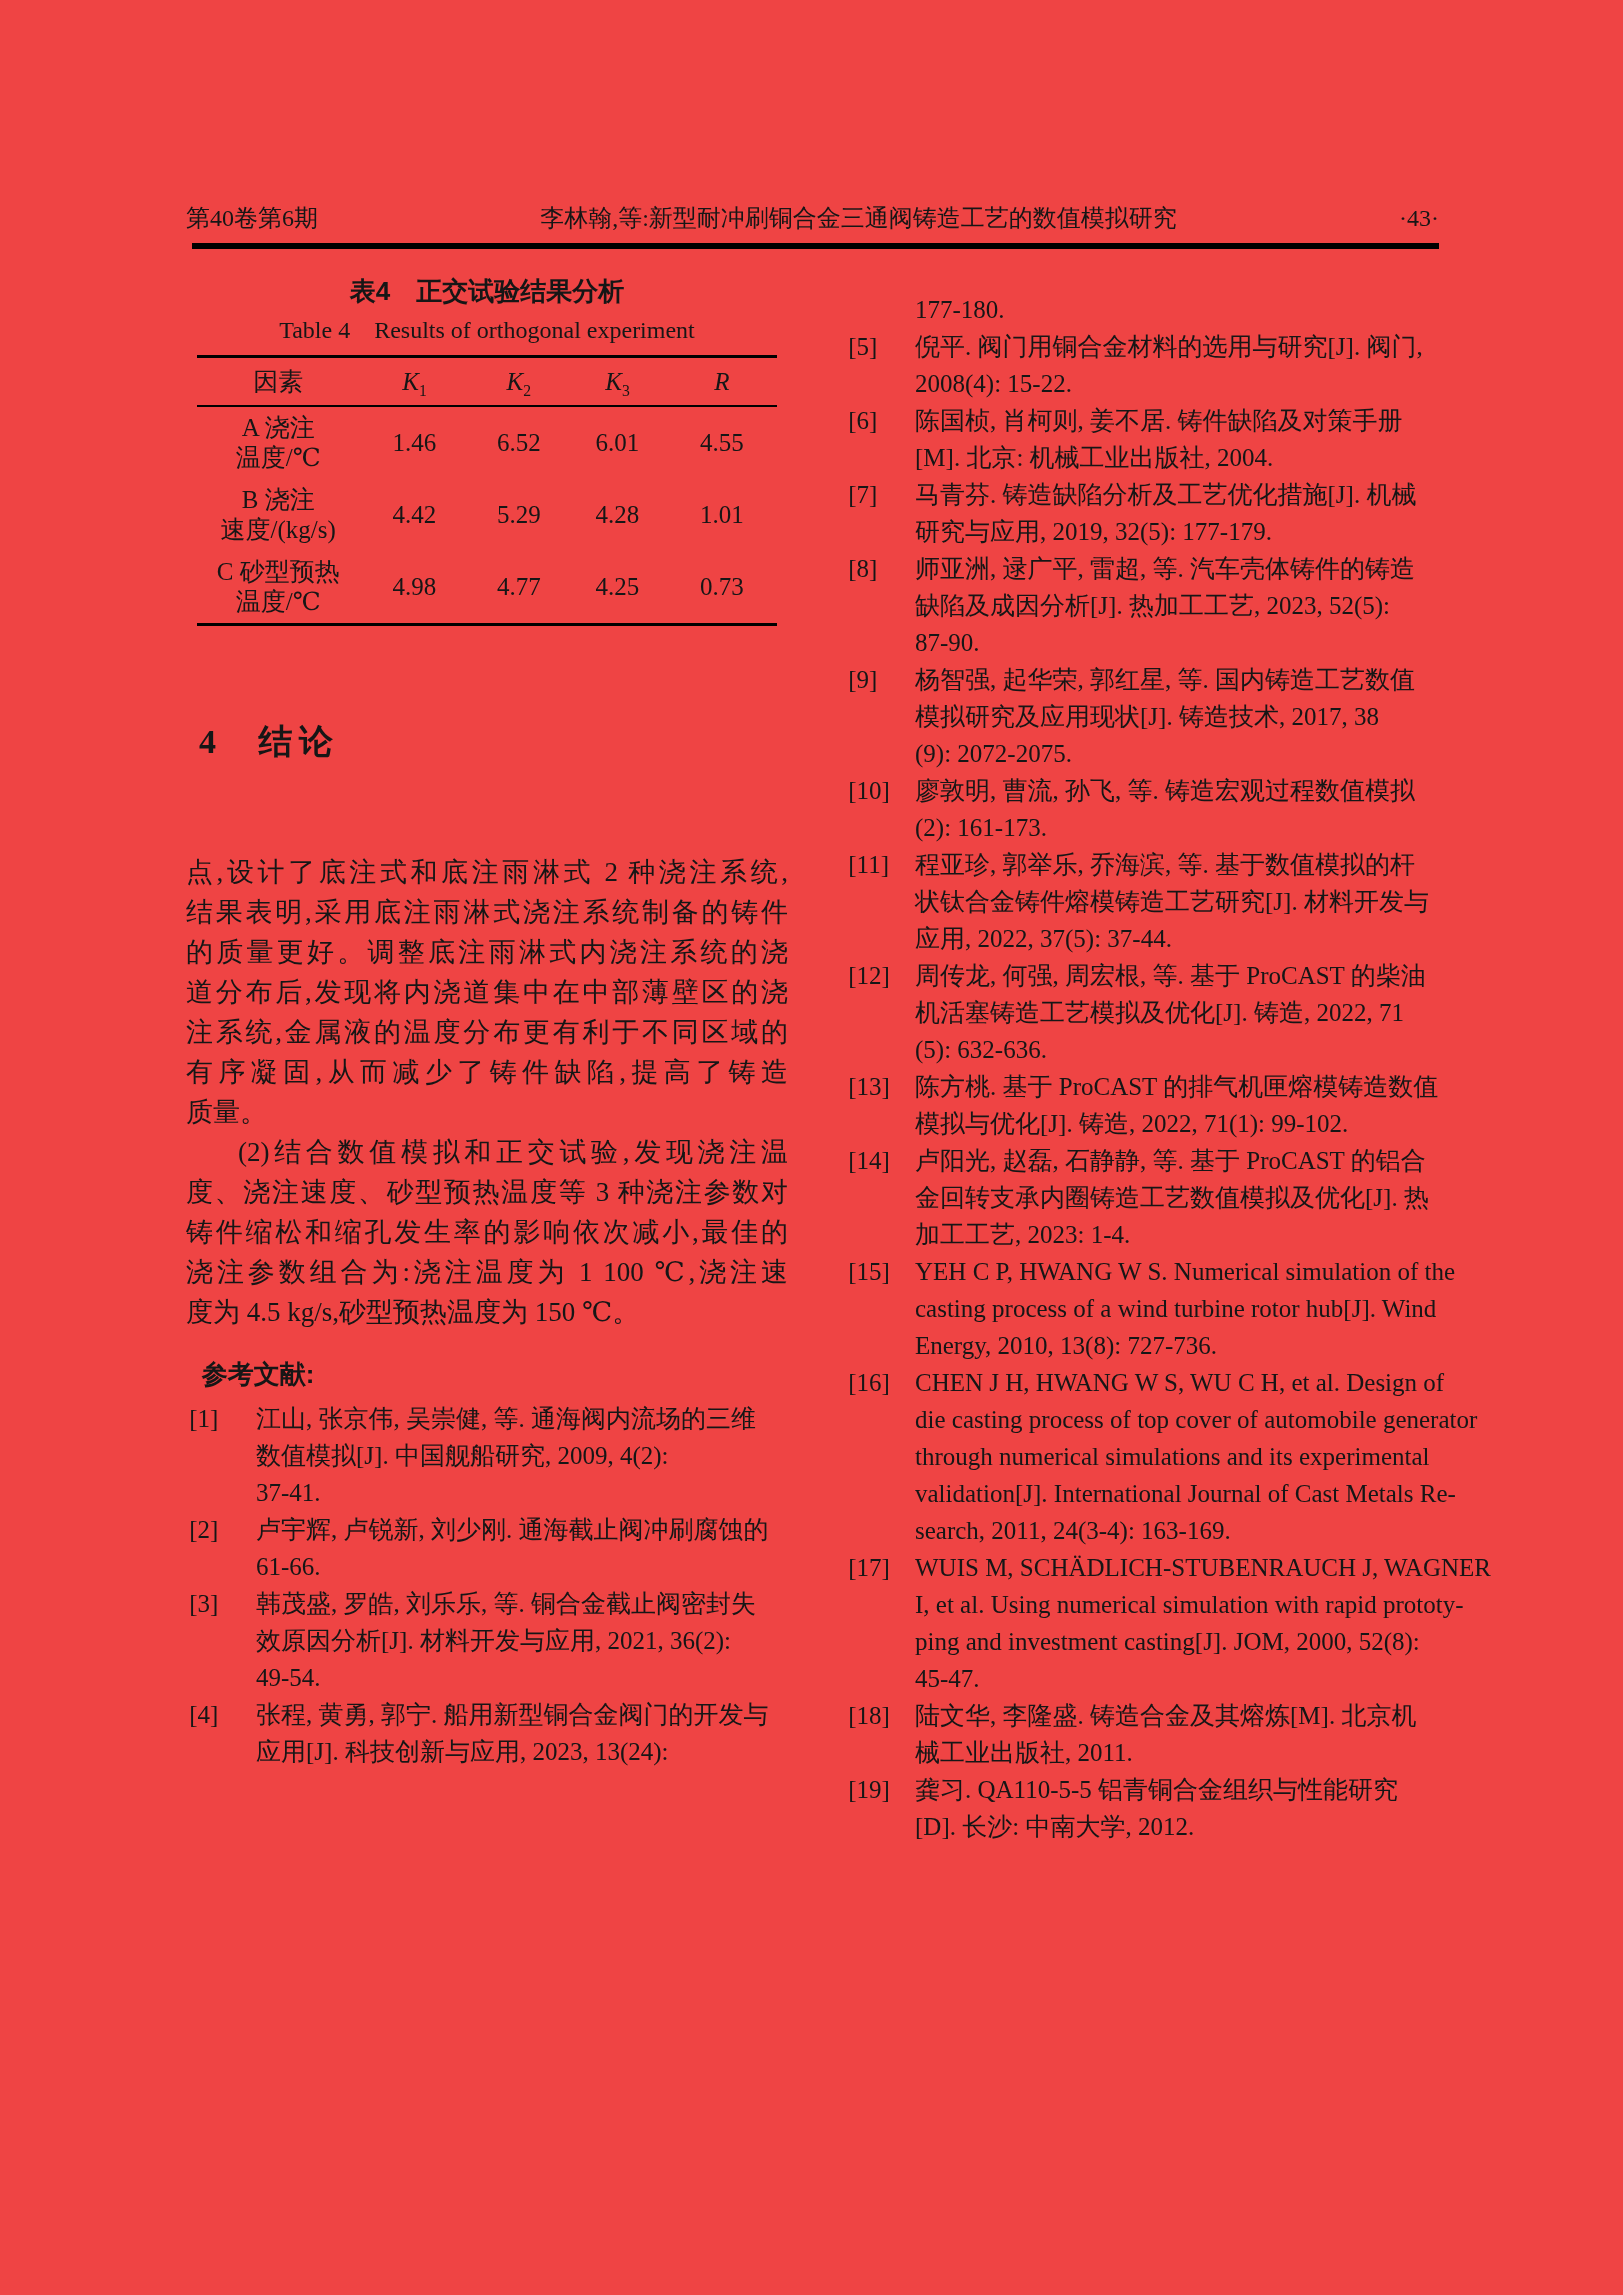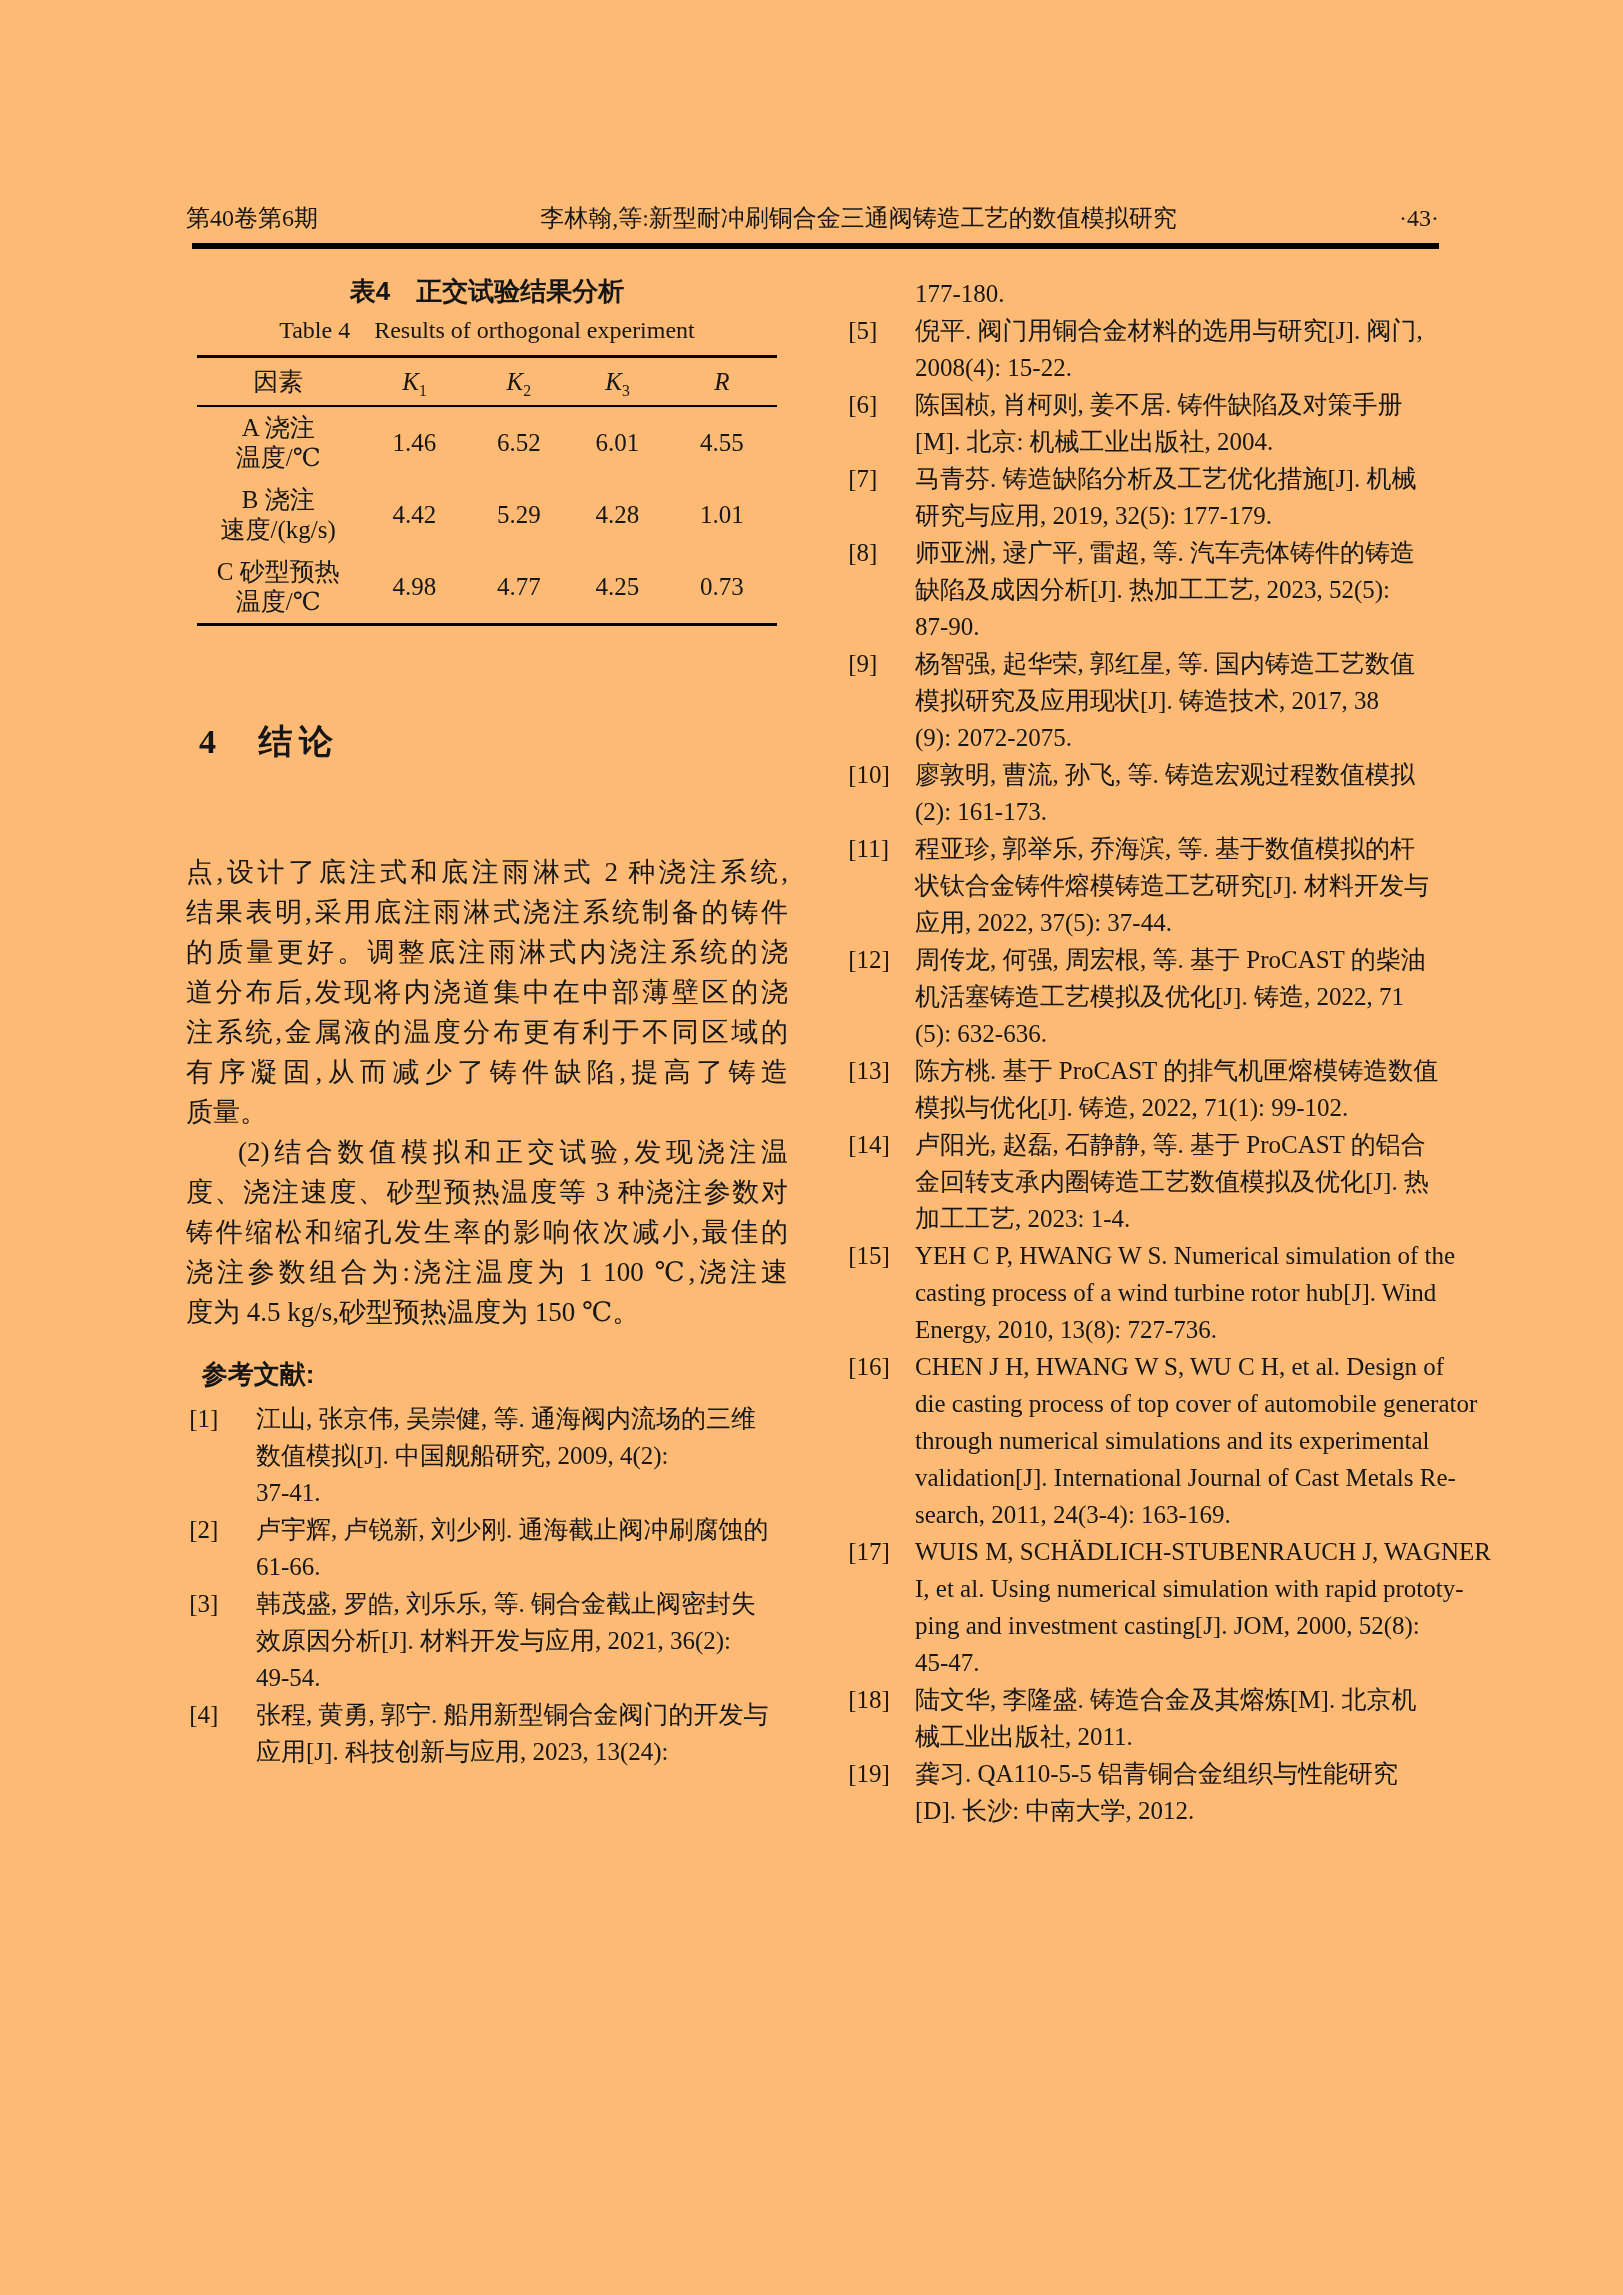--- a/index.html
+++ b/index.html
@@ -1,19 +1,19 @@
 <!DOCTYPE html>
 <html style="font-size:10.5px"><head>
 <meta charset="utf-8">
 <style>
   html,body{margin:0;padding:0;background:#e8e8e8;}
   .page{
     position:relative;
     width:1623px;height:2295px;
-    background:#fdba74;
+    background:#ef4444;
     color:#161616;
     font-family:"Liberation Serif","DejaVu Serif",serif;
     overflow:hidden;
   }
   
   .running-header{
     position:absolute;top:204px;left:186px;width:1253px;
     display:flex;align-items:baseline;
     font-size:24px;line-height:29px;
   }
@@ -72,21 +72,21 @@
   }
   .pline.first{text-indent:52px;}
   .pline.last{text-align-last:left;}
   
   .ref-head{
     margin-top:25px;padding-left:15.7px;
     font-family:"Liberation Sans","DejaVu Sans",sans-serif;
     font-weight:bold;font-size:26px;line-height:34px;
   }
   .refs{margin-top:9.2px;}
-  .col-right .refs{margin-top:0;}
+  .col-right .refs{margin-top:16px;}
   .ref{position:relative;padding-left:70px;font-size:25px;}
   .ref .num{position:absolute;left:3.3px;top:0;line-height:37px;}
   .rline{line-height:37px;white-space:nowrap;}
 </style>
 </head>
 <body>
 
 <div class="page">
 
   <header class="running-header">

